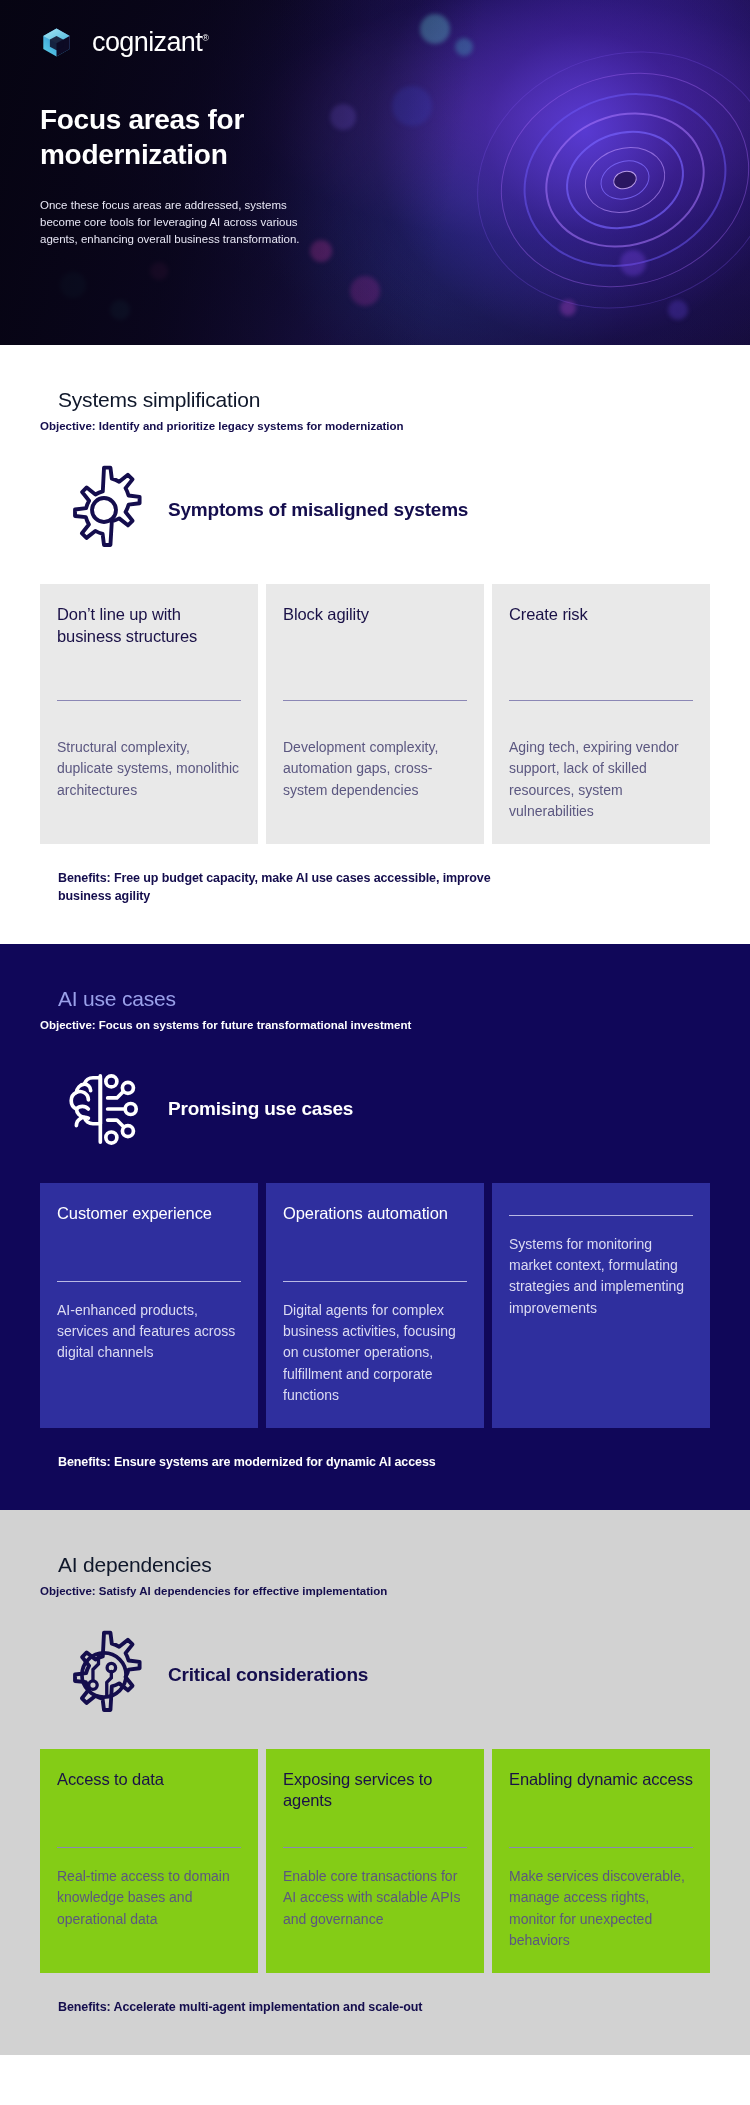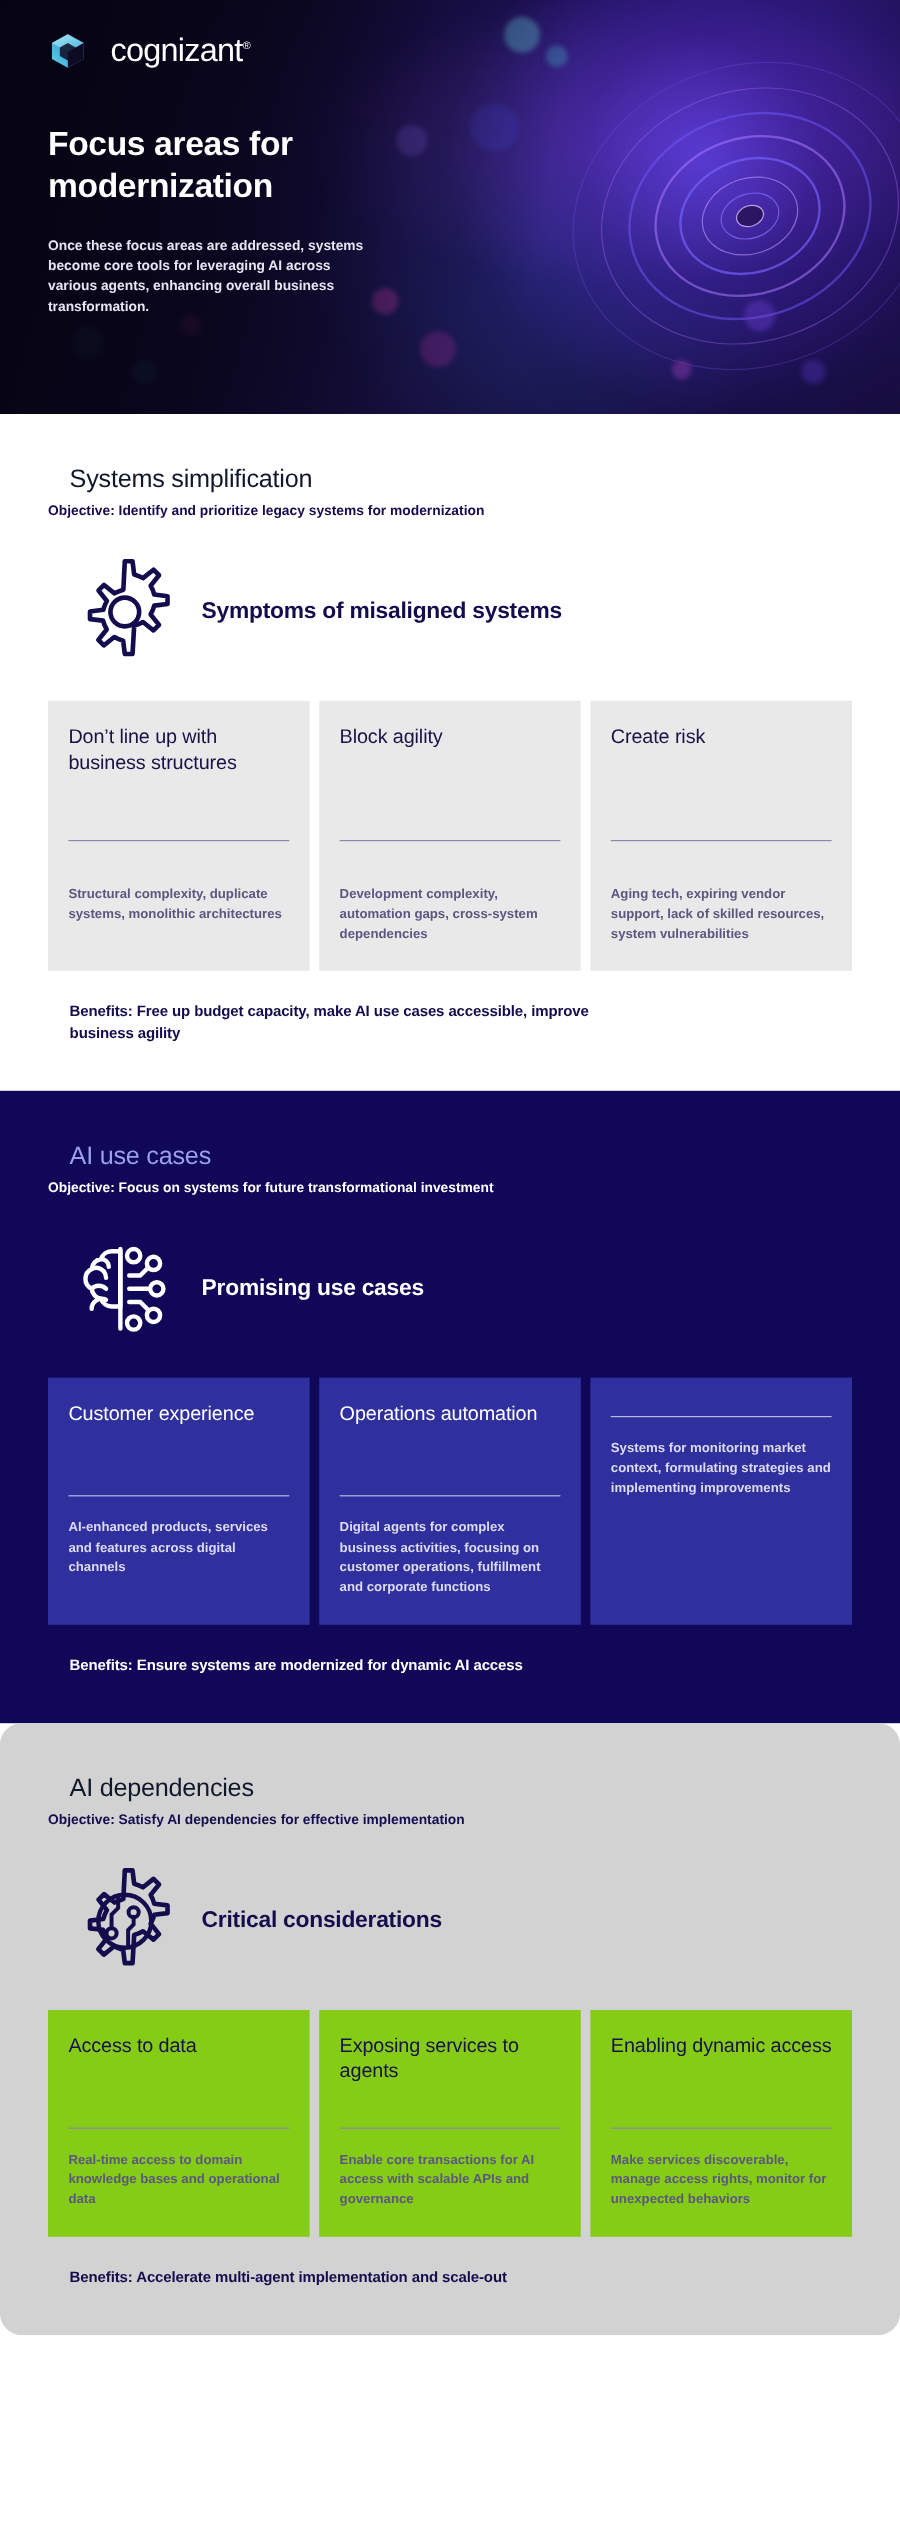--- a/index.html
+++ b/index.html
@@ -58,28 +58,28 @@
   .logo-word sup { font-size: 9px; vertical-align: super; }
 
   .hero-title {
     margin-top: 43px;
     font-size: 28px; line-height: 1.26; font-weight: 700;
     color: #ffffff; letter-spacing: -0.3px; max-width: 300px;
   }
   .hero-sub {
     margin-top: 24px;
     font-size: 11.5px; line-height: 1.50; color: #e7e6f4;
-    max-width: 272px; font-weight: 700;
+    max-width: 272px; font-weight: 400;
   }
 
   
   .section { padding: 42px 40px 38px 40px; }
   .sec-light { background: #ffffff; }
   .sec-dark  { background: #100759; }
-  .sec-gray  { background: #d2d2d2; border-radius: 18px; }
+  .sec-gray  { background: #d2d2d2; }
 
   .sec-head {
     font-size: 21px; font-weight: 400; letter-spacing: -0.2px;
     line-height: 1.2; margin-left: 18px;
   }
   .sec-head.on-light { color: #0f172a; }
   .sec-head.on-dark  { color: #9aa0ea; }
   .sec-objective {
     font-size: 11.5px; font-weight: 700; margin-top: 7px; line-height: 1.3;
   }
@@ -115,21 +115,21 @@
     min-height: 66px;
   }
   .card-title.t-dark  { color: #1a1147; }
   .card-title.t-light { color: #ffffff; }
   .card-rule {
     height: 1px; margin: 12px 0 18px 0;
   }
   .rule-dark  { background: #8b87b5; }
   .rule-light { background: #b9b9e4; }
   .card-body {
-    font-size: 11px; line-height: 1.52; font-weight: 700;
+    font-size: 14px; line-height: 1.52; font-weight: 400;
   }
   .card-body.b-dark  { color: #5b5780; }
   .card-body.b-light { color: #dcdbf2; }
 
   .benefits {
     margin-top: 26px; margin-left: 18px;
     font-size: 12.5px; font-weight: 700; line-height: 1.42; letter-spacing: -0.1px;
     max-width: 470px;
   }
   .benefits.on-light { color: #140d4d; }

